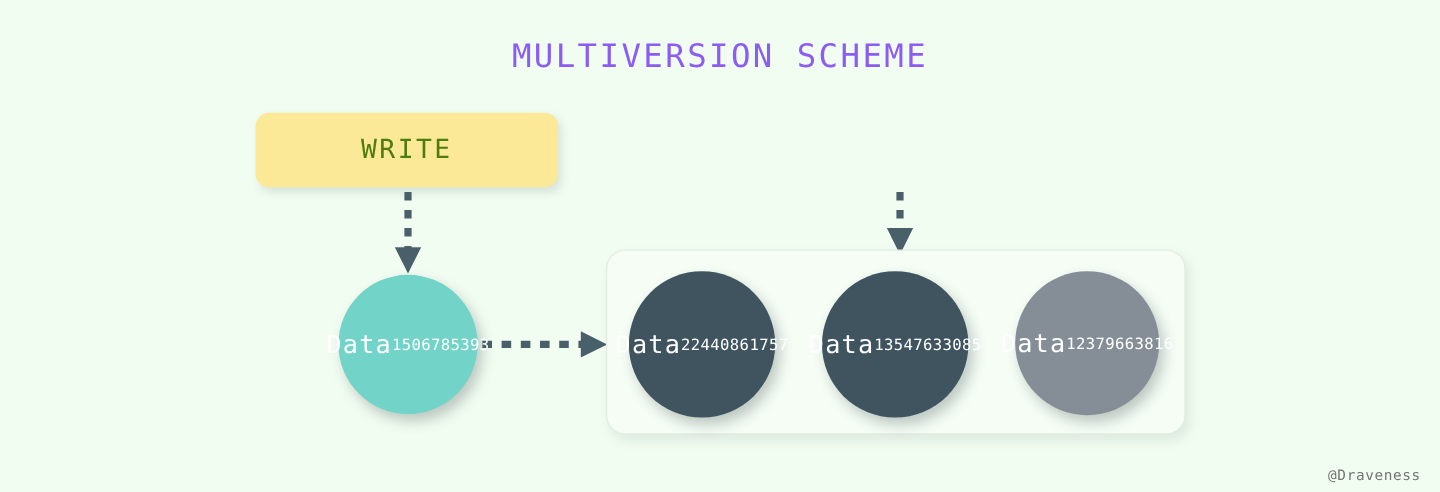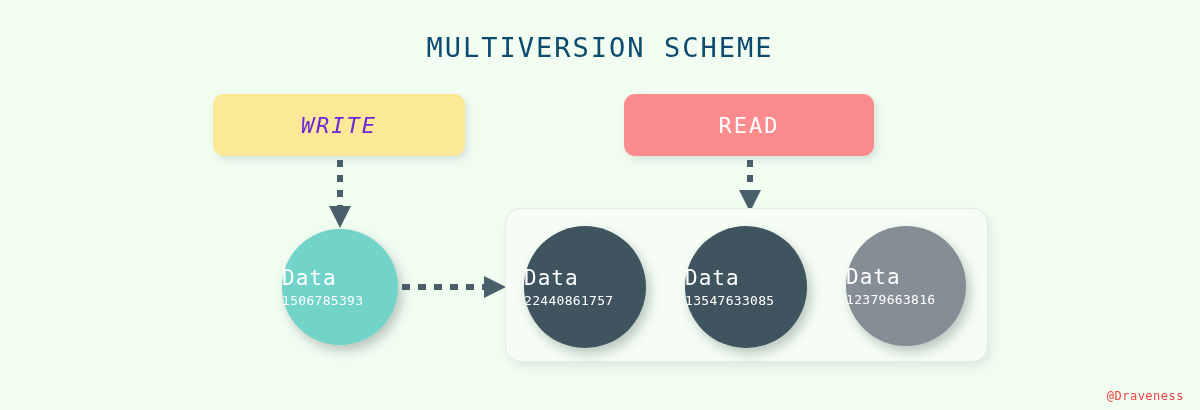--- a/index.html
+++ b/index.html
@@ -22,43 +22,42 @@
   
   .title {
     position: absolute;
     left: 0;
     top: 32px;
     width: 1200px;
     text-align: center;
     font-family: "DejaVu Sans Mono", "Liberation Mono", monospace;
     font-size: 27px;
     letter-spacing: 2px;
-    color: #0c4a6e;
+    color: #8b5cf6;
     font-weight: 400;
   }
 
   
   .action-box {
     position: absolute;
     border-radius: 11px;
     display: flex;
     align-items: center;
     justify-content: center;
     font-size: 22px;
     letter-spacing: 2px;
     box-shadow: 3px 4px 7px rgba(90,110,100,0.17);
   }
   .box-write {
     left: 213px;
     top: 94px;
     width: 252px;
     height: 62px;
     background: #fce997;
-    color: #6d28d9;
-    font-style: italic;
+    color: #4d7c0f;
   }
   .box-read {
     left: 624px;
     top: 94px;
     width: 250px;
     height: 62px;
     background: #fc8b8e;
     color: #ffffff;
   }
 
@@ -73,21 +72,22 @@
     background: #f5fdf5;
     border: 1px solid #e2ece2;
     box-shadow: 3px 5px 9px rgba(90,110,100,0.13);
   }
 
   
   .data-circle {
     position: absolute;
     border-radius: 50%;
     display: flex;
-    flex-direction: column;
+    flex-direction: row;
+    align-items: center;
     justify-content: center;
     color: #ffffff;
     box-shadow: 4px 6px 11px rgba(60,80,75,0.30);
   }
   .data-circle .c-title {
     font-size: 21px;
     letter-spacing: 1px;
     line-height: 1.15;
   }
   .data-circle .c-id {
@@ -131,38 +131,35 @@
   .arrow-write-down { left: 316px; top: 158px; }
   .arrow-read-down  { left: 726px; top: 158px; }
   .arrow-right      { left: 400px; top: 272px; }
 
   
   .watermark {
     position: absolute;
     right: 16px;
     bottom: 7px;
     font-size: 12px;
-    color: #ef4444;
+    color: #737373;
     letter-spacing: 0.5px;
   }
 </style>
 </head>
 <body>
 
 <div id="canvas">
 
   <div class="title">MULTIVERSION SCHEME</div>
 
   <div class="action-box box-write">
     <span>WRITE</span>
   </div>
 
-  <div class="action-box box-read">
-    <span>READ</span>
-  </div>
 
   <svg class="arrow arrow-write-down" width="48" height="76" viewBox="0 0 48 76">
     <line x1="24" y1="2" x2="24" y2="52" stroke="#49606b" stroke-width="6" stroke-dasharray="7,8" stroke-linecap="butt"></line>
     <polygon points="24,70 13,48 35,48" fill="#49606b"></polygon>
   </svg>
 
   <svg class="arrow arrow-read-down" width="48" height="60" viewBox="0 0 48 60">
     <line x1="24" y1="2" x2="24" y2="34" stroke="#49606b" stroke-width="6" stroke-dasharray="7,8" stroke-linecap="butt"></line>
     <polygon points="24,54 13,32 35,32" fill="#49606b"></polygon>
   </svg>

